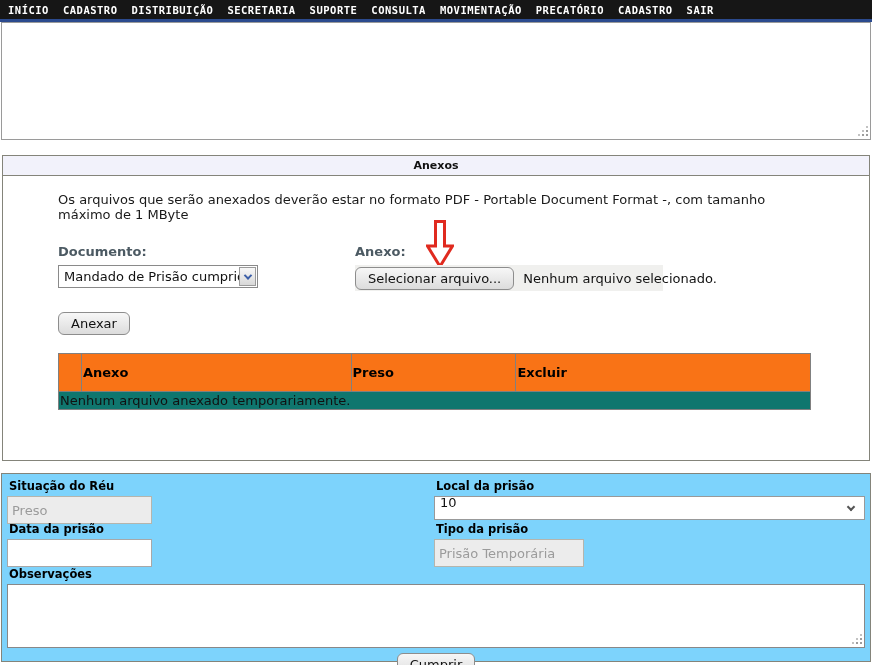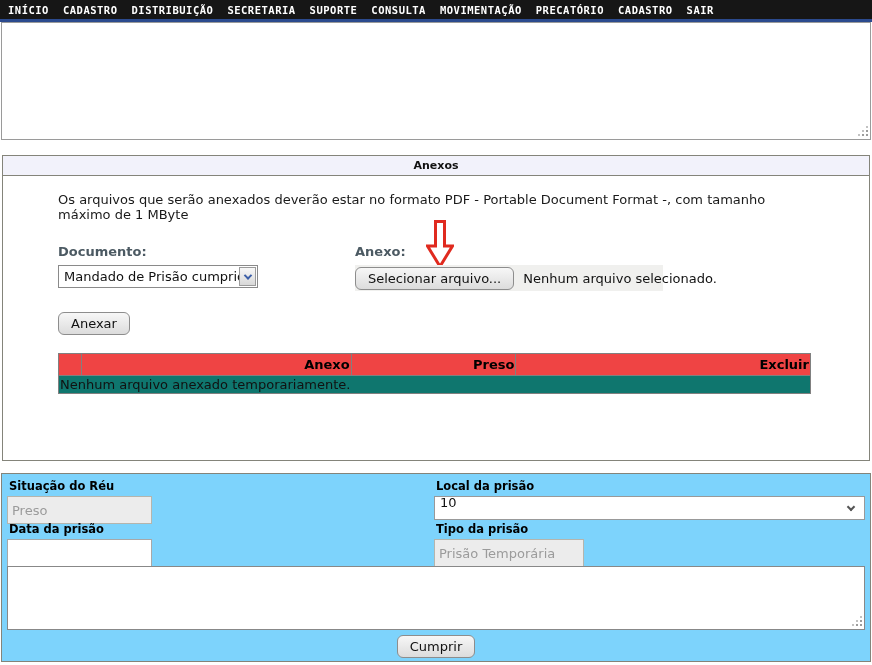--- a/index.html
+++ b/index.html
@@ -77,22 +77,22 @@
   }
   .file-status { font-size:13px; color:#111; padding-left:9px; white-space:nowrap; }
 
   .anexar-btn { position:absolute; left:55px; top:156px; }
 
   .attach-table {
     position:absolute; left:55px; top:197px; width:753px;
     border-collapse:collapse; font-size:13px;
   }
   .attach-table th {
-    background:#ef4444; border:1px solid #808080; font-weight:bold;
-    height:22px; text-align:right; color:#000;
+    background:#f97316; border:1px solid #808080; font-weight:bold;
+    height:38px; text-align:left; color:#000;
   }
   .attach-table td { border:1px solid #808080; height:18px; text-align:left; background:#0f766e; }
 
   
   .situacao {
     position:relative; margin:12px 1px 0 1px; height:189px;
     border:1px solid #84847a; padding:3px 5px; background:#7dd3fc;
   }
   .form-grid { display:grid; grid-template-columns:427px 1fr; }
   .f-label { font-weight:bold; font-size:11.5px; color:#000; margin:2px 0 3px 2px; }
@@ -214,20 +214,21 @@
           <span class="chev-plain"></span>
         </div>
       </div>
       <div class="f-label">Tipo da prisão</div>
       <div class="f-row">
         <input class="inp tipo disabled" readonly="" value="Prisão Temporária" style="">
       </div>
     </div>
   </div>
 
+  <div class="f-label">Observações</div>
   <div class="obs-wrap">
     <textarea class="obs-textarea" value="" style=""></textarea>
     <div class="grip"></div>
   </div>
 
   <div class="cumprir-row">
     <button class="btn">Cumprir</button>
   </div>
 </div>
 

